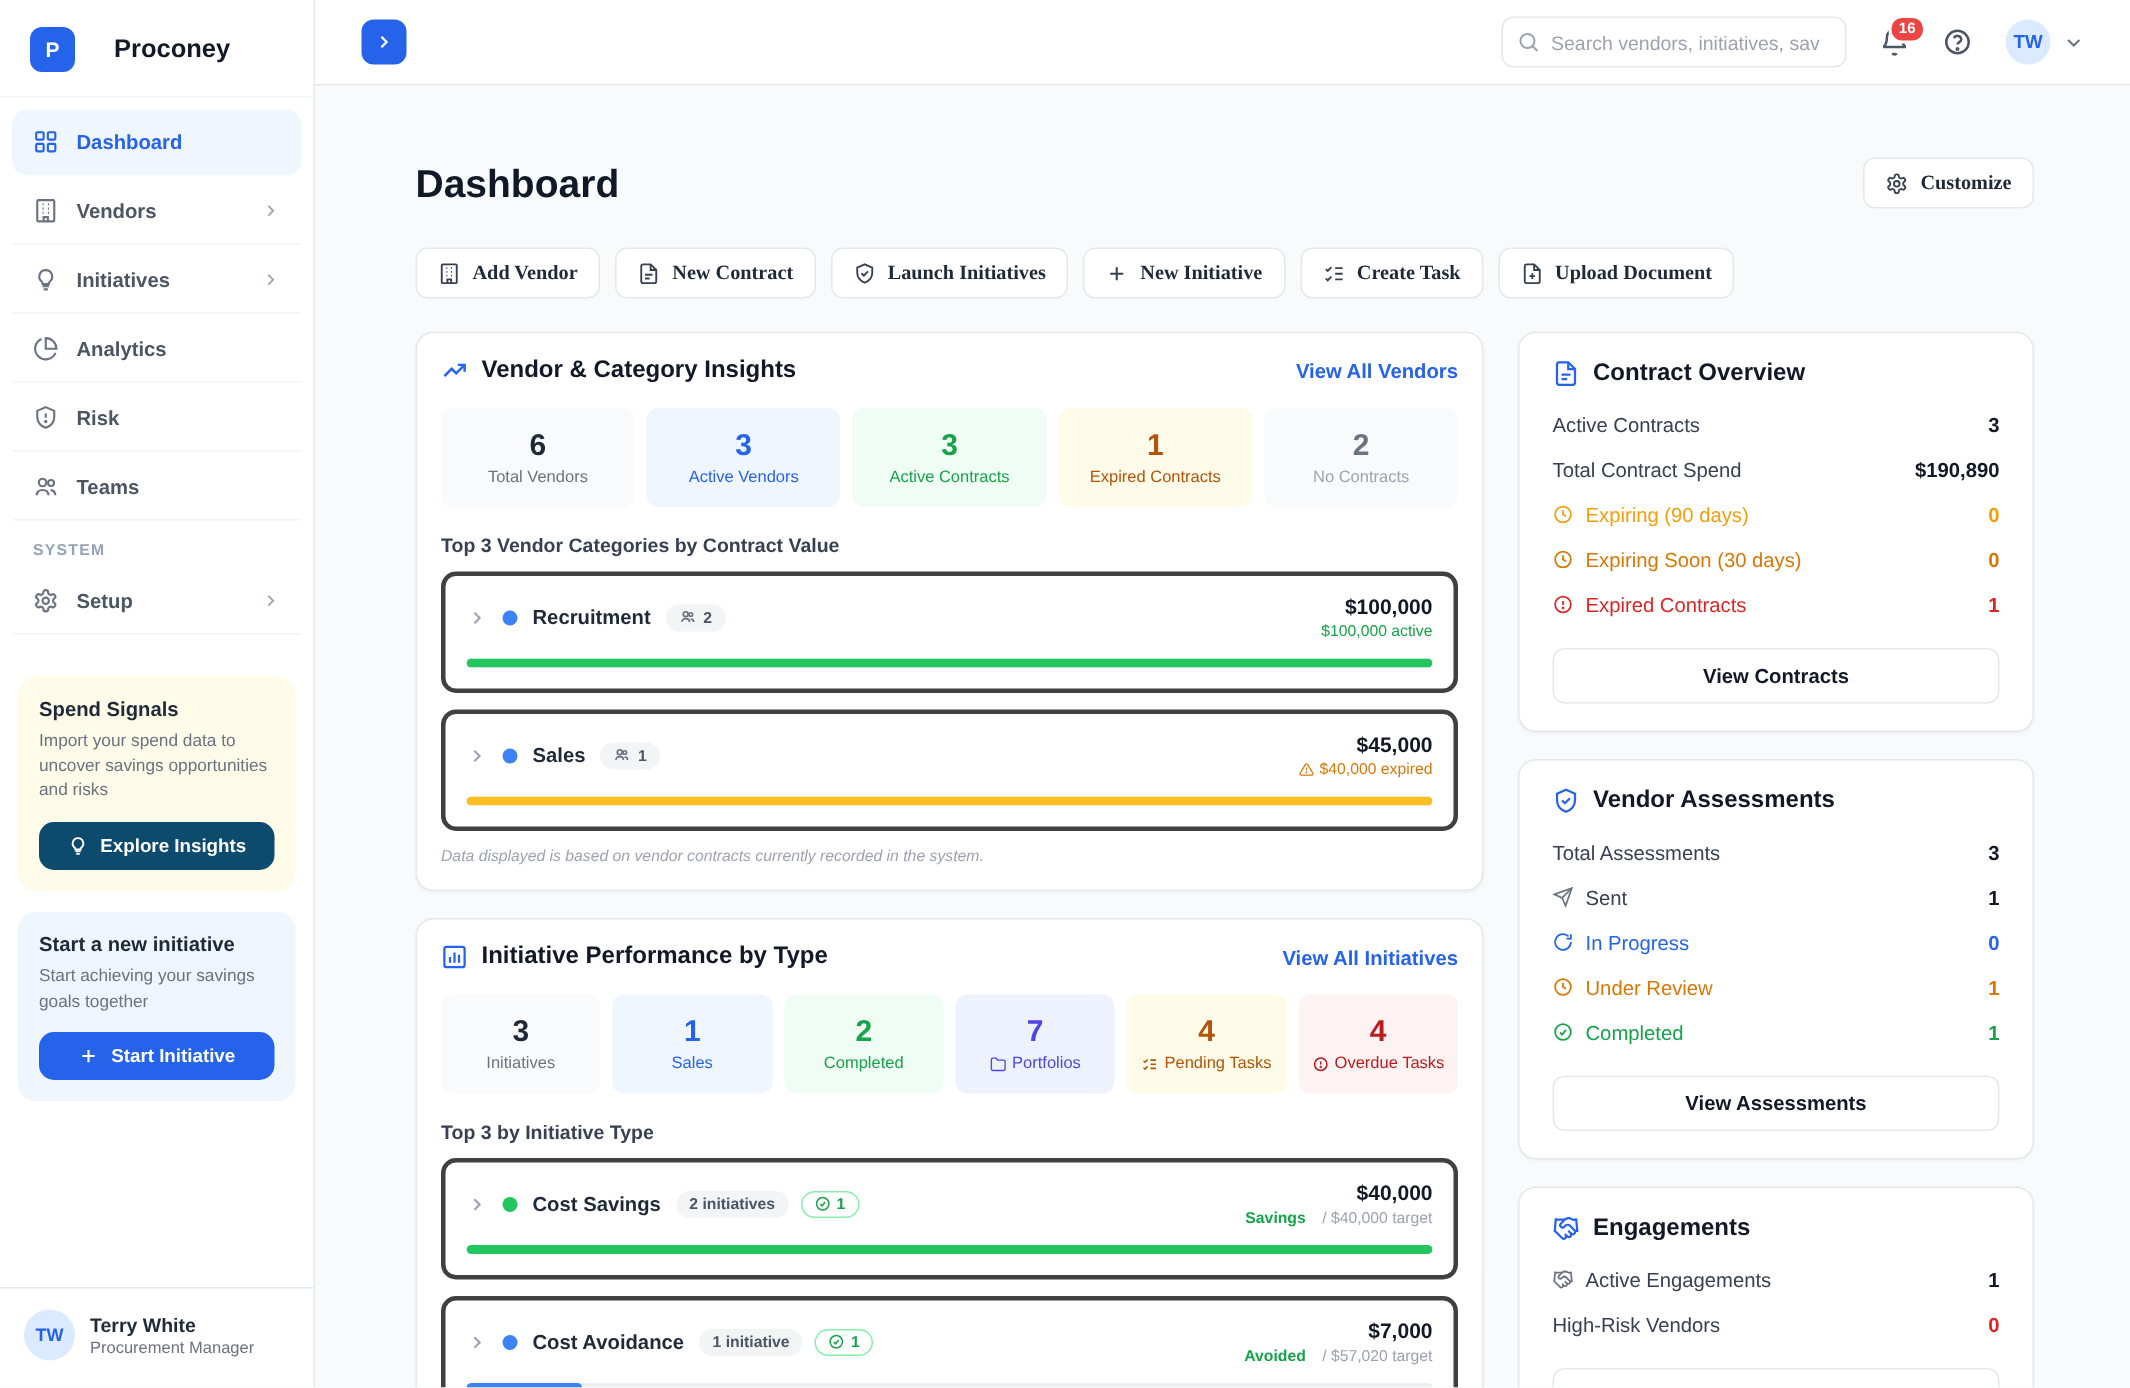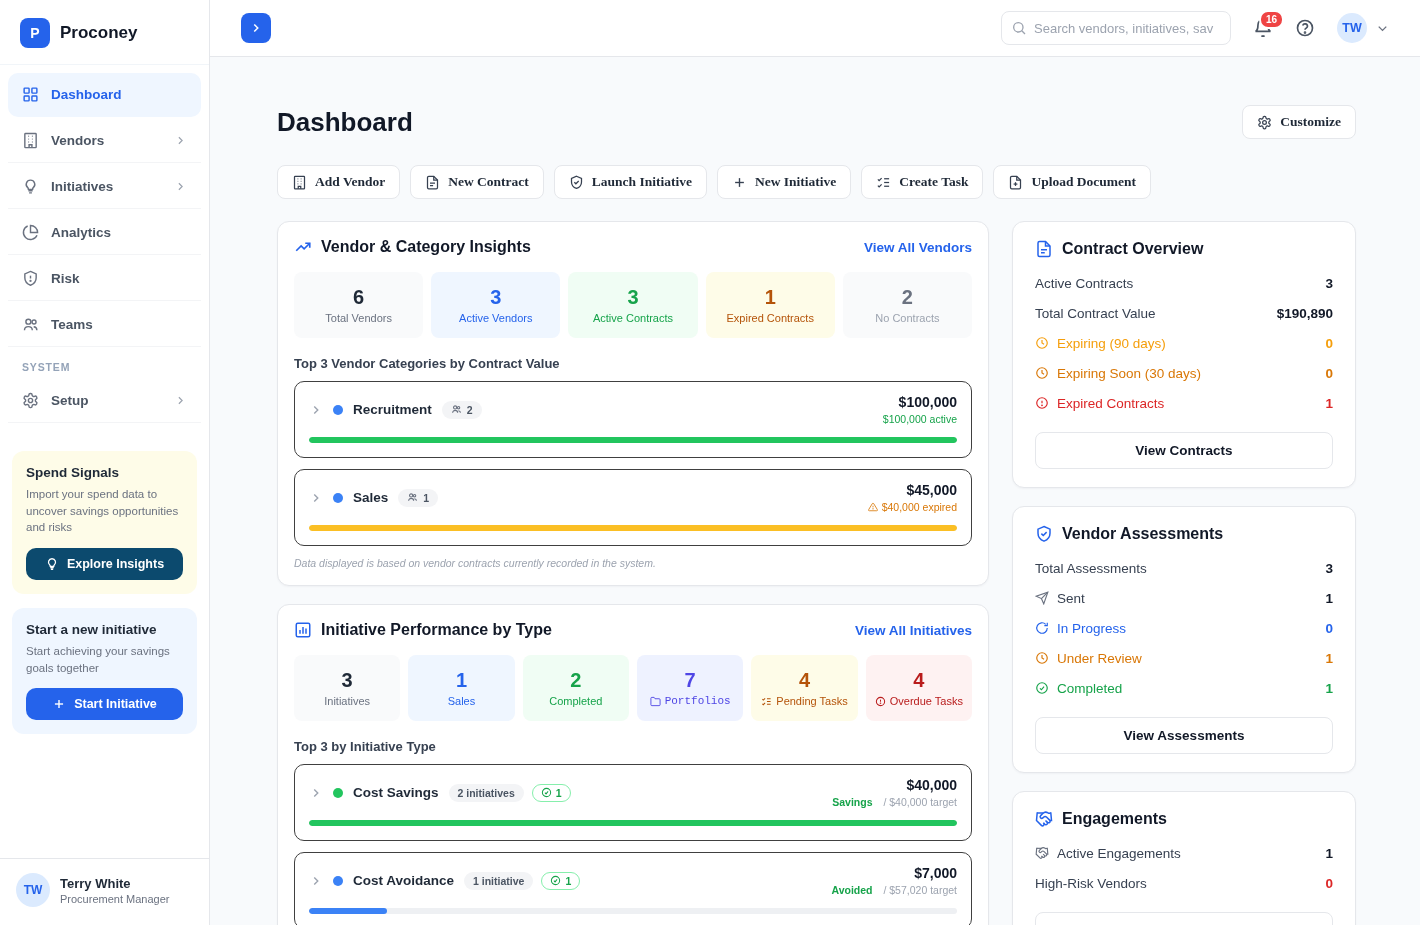--- a/index.html
+++ b/index.html
@@ -4,21 +4,21 @@
 <style>
   * { margin:0; padding:0; box-sizing:border-box; }
   html,body { width:1420px; height:925px; overflow:hidden; }
   body { font-family:"Liberation Sans", sans-serif; background:#f8fafc; color:#374151; display:flex; font-size:13px; }
   svg { display:block; }
 
   
   .sidebar { width:210px; flex:0 0 210px; background:#fff; border-right:1px solid #e5e7eb; display:flex; flex-direction:column; height:925px; }
   .logo-row { display:flex; align-items:center; gap:10px; padding:18px 20px 16px; border-bottom:1px solid #f1f5f9; }
   .logo-badge { width:30px; height:30px; border-radius:8px; background:#2563eb; color:#fff; font-weight:bold; font-size:14px; display:flex; align-items:center; justify-content:center; }
-  .logo-name { font-size:17px; font-weight:bold; color:#111827; }
+  .logo-name { font-size:17px; font-weight:bold; color:#111827;margin-left:16px; }
   .nav { padding:6px 0 0; }
   .nav-item { display:flex; align-items:center; gap:12px; margin:2px 8px; padding:13px 14px; border-bottom:1px solid #f3f4f6; color:#4b5563; font-size:13.5px; font-weight:bold; cursor:pointer; }
   .nav-item .nicon { width:17px; height:17px; color:#6b7280; flex:0 0 17px; }
   .nav-item .chev { margin-left:auto; width:13px; height:13px; color:#9ca3af; }
   .nav-item.active { background:#eff6ff; border-radius:10px; border-bottom:1px solid transparent; color:#2563eb; }
   .nav-item.active .nicon { color:#2563eb; }
   .sys-label { font-size:10.5px; letter-spacing:.08em; color:#94a3b8; font-weight:bold; padding:12px 22px 4px; }
   .promo { margin:12px 12px 0; border-radius:12px; padding:14px; }
   .promo.yellow { background:#fefce8; margin-top:26px; }
   .promo.blue { background:#eff6ff; }
@@ -70,25 +70,25 @@
   .tiles { display:flex; gap:8px; }
   .tile { flex:1; height:66px; border-radius:8px; display:flex; flex-direction:column; align-items:center; justify-content:center; }
   .tile .tv { font-size:20px; font-weight:bold; }
   .tile .tl { font-size:11px; margin-top:3px; display:flex; align-items:center; gap:4px; }
   .tile .tl svg { width:11px; height:11px; }
   .t-gray { background:#f9fafb; } .t-gray .tv { color:#1f2937; } .t-gray .tl { color:#6b7280; }
   .t-muted { background:#f9fafb; } .t-muted .tv { color:#6b7280; } .t-muted .tl { color:#9ca3af; }
   .t-blue { background:#eff6ff; } .t-blue .tv { color:#2563eb; } .t-blue .tl { color:#2563eb; }
   .t-green { background:#f0fdf4; } .t-green .tv { color:#16a34a; } .t-green .tl { color:#16a34a; }
   .t-yellow { background:#fefce8; } .t-yellow .tv { color:#b45309; } .t-yellow .tl { color:#b45309; }
-  .t-indigo { background:#eef2ff; } .t-indigo .tv { color:#4f46e5; } .t-indigo .tl { color:#4f46e5;font-family:Liberation Mono, monospace; }
+  .t-indigo { background:#eef2ff; } .t-indigo .tv { color:#4f46e5; } .t-indigo .tl { color:#4f46e5; }
   .t-red { background:#fef2f2; } .t-red .tv { color:#b91c1c; } .t-red .tl { color:#b91c1c; }
 
   .sub-title { font-size:13px; font-weight:bold; color:#374151; margin:18px 0 10px; }
-  .cat-row { border:1px solid #404040; border-radius:10px; padding:12px 14px 14px; margin-bottom:11px; }
+  .cat-row { border:3px solid #404040; border-radius:10px; padding:12px 14px 14px; margin-bottom:11px; }
   .cat-top { display:flex; align-items:center; }
   .row-chev { width:14px; height:14px; color:#9ca3af; margin-right:10px; cursor:pointer; }
   .dot { width:10px; height:10px; border-radius:50%; margin-right:10px; }
   .cat-name { font-size:13.5px; font-weight:bold; color:#1f2937; margin-right:10px; }
   .pill-gray { background:#f3f4f6; border-radius:999px; padding:3px 9px; font-size:10.5px; font-weight:bold; color:#4b5563; display:flex; align-items:center; gap:5px; }
   .pill-gray svg { width:11px; height:11px; color:#6b7280; }
   .pill-green { border:1px solid #86efac; color:#16a34a; border-radius:999px; padding:2px 8px; font-size:10.5px; font-weight:bold; display:flex; align-items:center; gap:4px; margin-left:8px; }
   .pill-green svg { width:11px; height:11px; }
   .cat-right { margin-left:auto; text-align:right; }
   .cat-value { font-size:14px; font-weight:bold; color:#111827; }
@@ -289,21 +289,21 @@
             <line x1="8" y1="13" x2="16" y2="13"></line>
             <line x1="8" y1="17" x2="13" y2="17"></line>
           </svg>
         <span>New Contract</span>
       </button>
       <button class="btn">
         <svg class="bic" viewBox="0 0 24 24" fill="none" stroke="currentColor" stroke-width="2">
             <path d="M12 2l8 3.5V11c0 5.2-3.4 8.8-8 10.5C7.4 19.8 4 16.2 4 11V5.5L12 2z"></path>
             <polyline points="8.5 11.5 11 14 15.5 9.5"></polyline>
           </svg>
-        <span>Launch Initiative</span>
+        <span>Launch Initiatives</span>
       </button>
       <button class="btn">
         <svg class="bic" viewBox="0 0 24 24" fill="none" stroke="currentColor" stroke-width="2.2">
             <line x1="12" y1="5" x2="12" y2="19"></line>
             <line x1="5" y1="12" x2="19" y2="12"></line>
           </svg>
         <span>New Initiative</span>
       </button>
       <button class="btn">
         <svg class="bic" viewBox="0 0 24 24" fill="none" stroke="currentColor" stroke-width="2">
@@ -554,21 +554,21 @@
                 <line x1="8" y1="13" x2="16" y2="13"></line>
                 <line x1="8" y1="17" x2="13" y2="17"></line>
               </svg>
             <span class="card-title">Contract Overview</span>
           </div>
           <div class="r-row">
             <span class="r-label">Active Contracts</span>
             <span class="r-val">3</span>
           </div>
           <div class="r-row">
-            <span class="r-label">Total Contract Value</span>
+            <span class="r-label">Total Contract Spend</span>
             <span class="r-val">$190,890</span>
           </div>
           <div class="r-row">
             <span class="r-label c-amber">
               <svg viewBox="0 0 24 24" fill="none" stroke="currentColor" stroke-width="2">
                   <circle cx="12" cy="12" r="9"></circle>
                   <polyline points="12 7 12 12 15.5 14"></polyline>
                 </svg>
               <span>Expiring (90 days)</span>
             </span>

